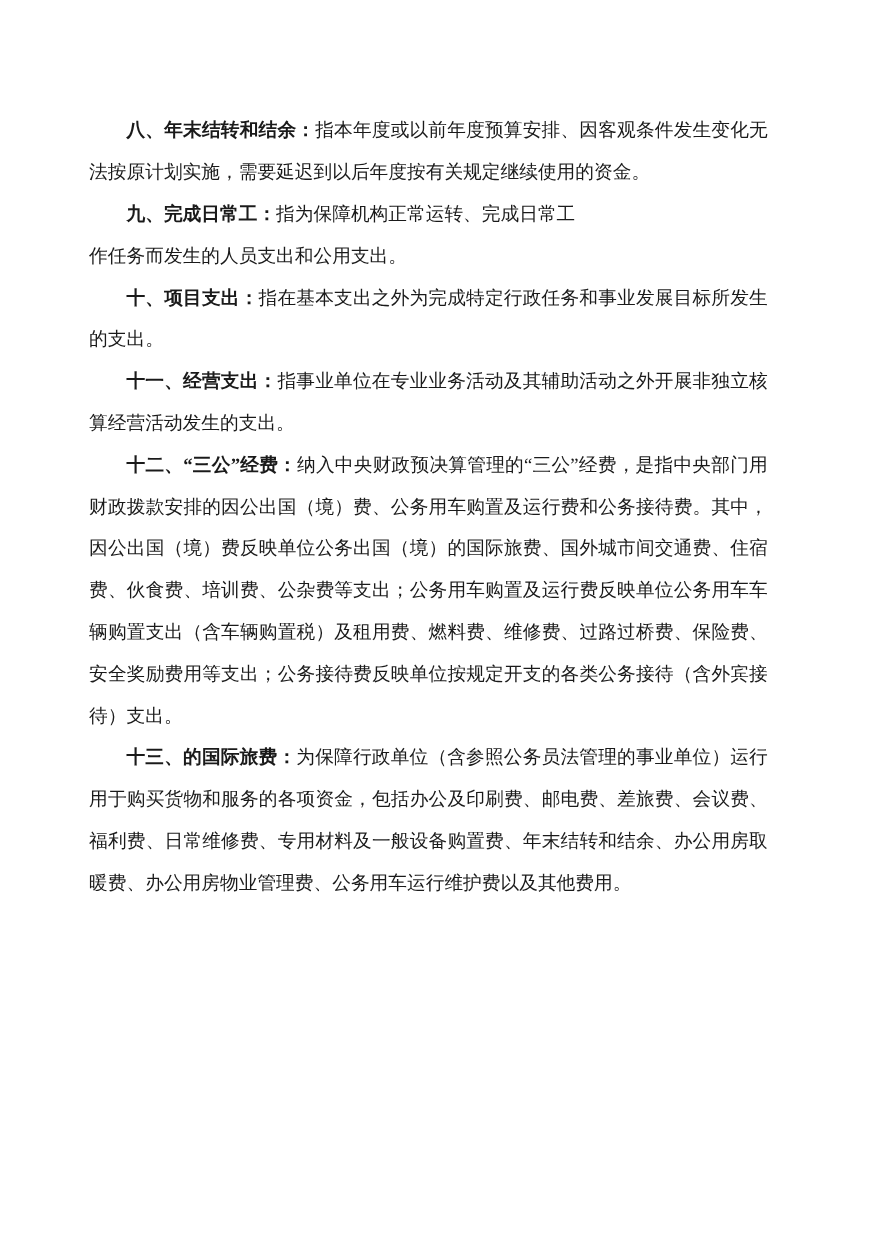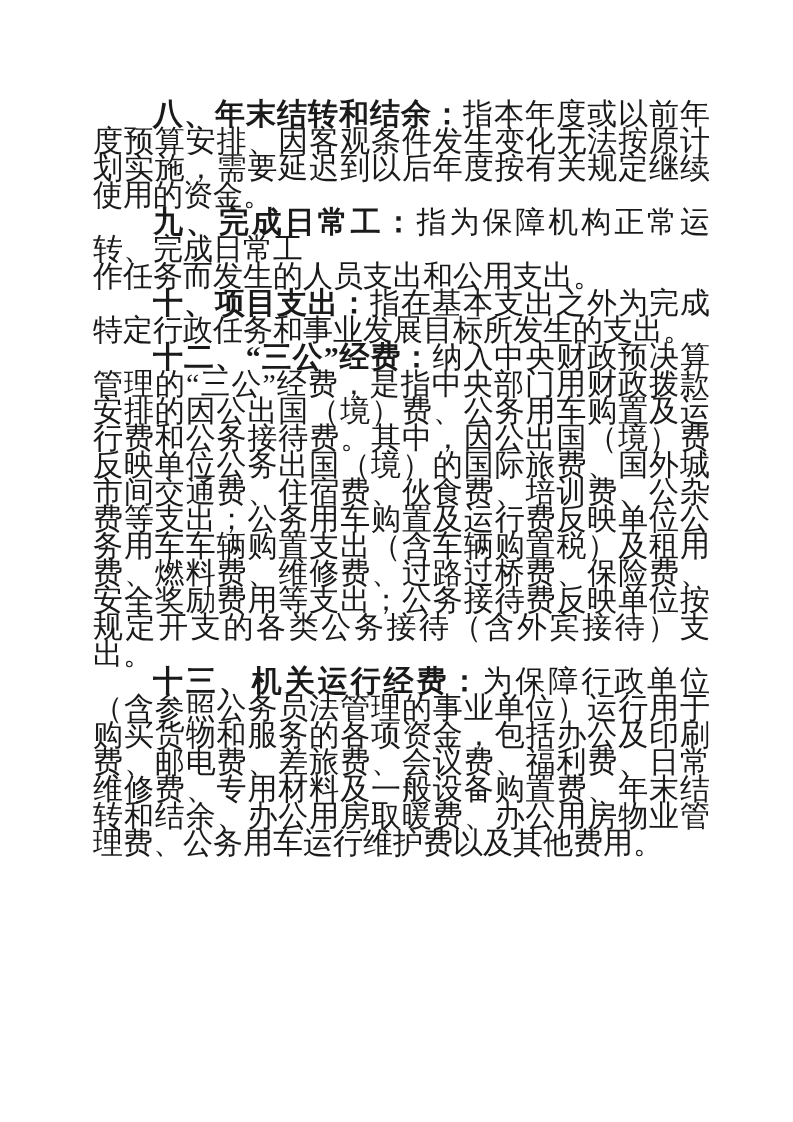--- a/index.html
+++ b/index.html
@@ -10,25 +10,25 @@
   .page {
     position: relative;
     width: 793px;
     height: 1122px;
     background: #ffffff;
     overflow: hidden;
     font-family: "Liberation Serif", serif;
   }
   .content {
     position: absolute;
-    left: 93px;
+    left: 81px;
     top: 100px;
     width: 617px;
-    font-size: 30px;
-    line-height: 27px;
+    font-size: 17px;
+    line-height: 38px;
     color: #1a1a1a;
     text-align: justify;
   }
   .para {
     margin: 0;
     padding: 0;
     text-indent: 2em;
   }
   .term {
     font-weight: 700;
@@ -40,16 +40,17 @@
 </style>
 </head>
 <body>
 
 <div class="page">
   <div class="content">
     <p class="para"><strong class="term">八、年末结转和结余：</strong><span class="def">指本年度或以前年度预算安排、因客观条件发生变化无法按原计划实施，需要延迟到以后年度按有关规定继续使用的资金。</span></p>
     <p class="para"><strong class="term">九、完成日常工：</strong><span class="def">指为保障机构正常运转、完成日常工
 作任务而发生的人员支出和公用支出。</span></p>
     <p class="para"><strong class="term">十、项目支出：</strong><span class="def">指在基本支出之外为完成特定行政任务和事业发展目标所发生的支出。</span></p>
+    <p class="para"><strong class="term">十一、经营支出：</strong><span class="def">指事业单位在专业业务活动及其辅助活动之外开展非独立核算经营活动发生的支出。</span></p>
     <p class="para"><strong class="term">十二、“三公”经费：</strong><span class="def">纳入中央财政预决算管理的“三公”经费，是指中央部门用财政拨款安排的因公出国（境）费、公务用车购置及运行费和公务接待费。其中，因公出国（境）费反映单位公务出国（境）的国际旅费、国外城市间交通费、住宿费、伙食费、培训费、公杂费等支出；公务用车购置及运行费反映单位公务用车车辆购置支出（含车辆购置税）及租用费、燃料费、维修费、过路过桥费、保险费、安全奖励费用等支出；公务接待费反映单位按规定开支的各类公务接待（含外宾接待）支出。</span></p>
-    <p class="para"><strong class="term">十三、机关运行经费：</strong><span class="def">为保障行政单位（含参照公务员法管理的事业单位）运行用于购买货物和服务的各项资金，包括办公及印刷费、邮电费、差旅费、会议费、福利费、日常维修费、专用材料及一般设备购置费、年末结转和结余、办公用房取暖费、办公用房物业管理费、公务用车运行维护费以及其他费用。</span></p>
+    <p class="para"><strong class="term">十三、的国际旅费：</strong><span class="def">为保障行政单位（含参照公务员法管理的事业单位）运行用于购买货物和服务的各项资金，包括办公及印刷费、邮电费、差旅费、会议费、福利费、日常维修费、专用材料及一般设备购置费、年末结转和结余、办公用房取暖费、办公用房物业管理费、公务用车运行维护费以及其他费用。</span></p>
   </div>
 </div>
 
 </body></html>

